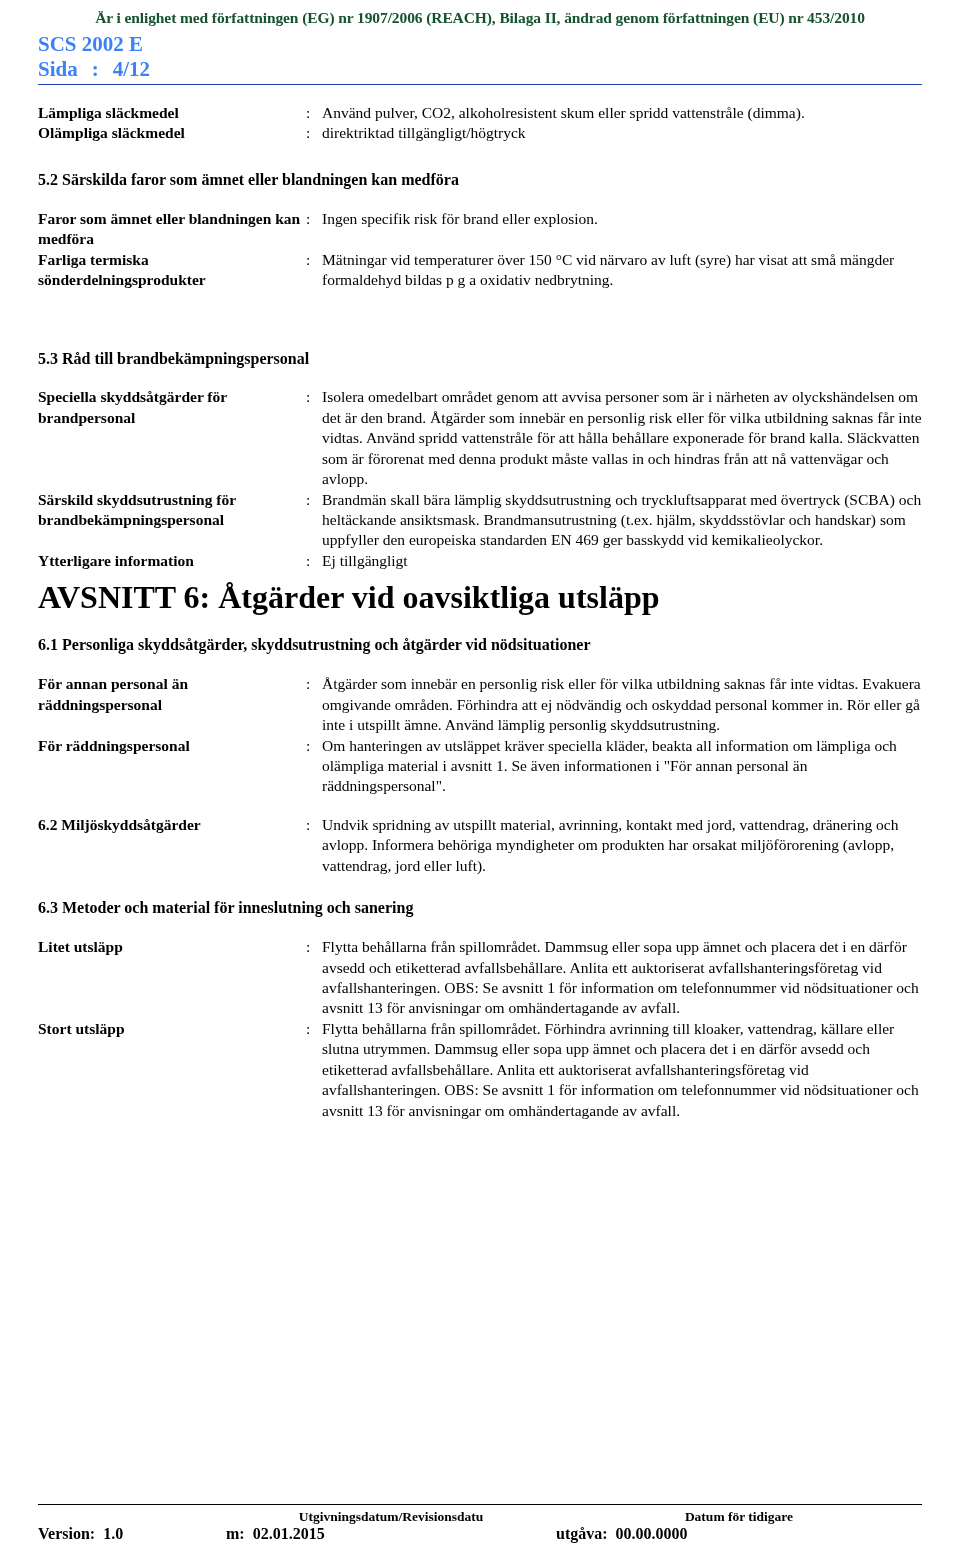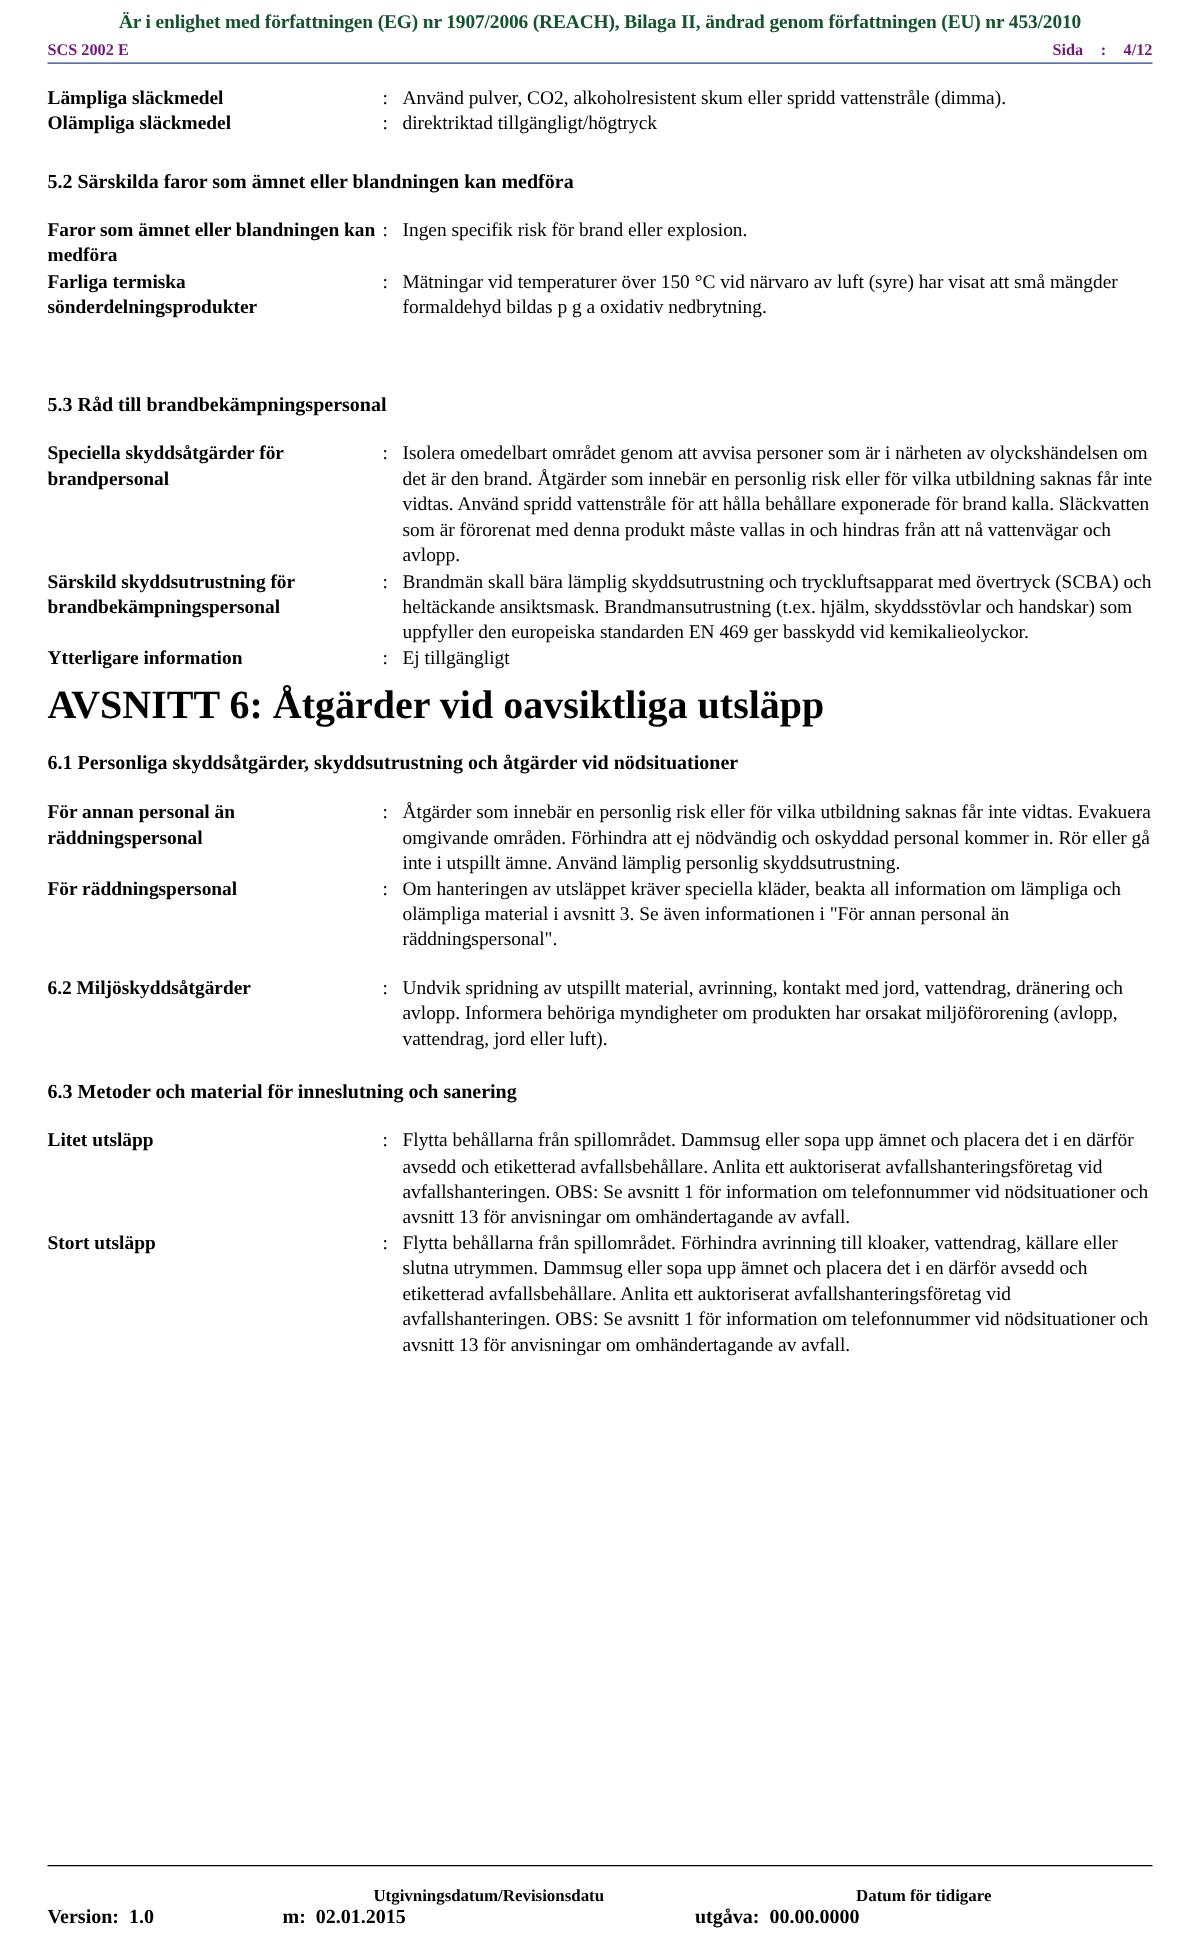--- a/index.html
+++ b/index.html
@@ -27,26 +27,27 @@
     font-size: 15.5px;
     font-weight: bold;
     color: #14532d;
     text-align: center;
     letter-spacing: -0.1px;
   }
   .header-line2 {
     display: flex;
     justify-content: space-between;
     align-items: baseline;
-    font-size: 13px;
-    font-weight: bold;
-    color: #701a75;
+    font-size: 21px;
+    font-weight: bold;
+    color: #3b82f6;
     margin-top: 5px;
     padding-bottom: 2px;
     border-bottom: 1.4px solid #1f3fa8;
+    flex-direction: column;
   }
   .header-right {
     display: flex;
     align-items: baseline;
     gap: 14px;
   }
   
   .row {
     display: flex;
     align-items: flex-start;
@@ -91,21 +92,21 @@
   .sp22 { height: 22px; }
   .sp26 { height: 26px; }
   .sp36 { height: 36px; }
   
   .footer {
     position: absolute;
     left: 38px;
     right: 38px;
     bottom: 18px;
     border-top: 1.4px solid #000000;
-    padding-top: 16px;
+    padding-top: 4px;
   }
   .f-head {
     text-align: center;
     font-size: 13.5px;
     font-weight: bold;
   }
   .f-row {
     display: flex;
     align-items: flex-end;
   }
@@ -214,21 +215,21 @@
 
   <div class="row">
     <div class="lbl">För annan personal än räddningspersonal</div>
     <div class="colon">:</div>
     <div class="val">Åtgärder som innebär en personlig risk eller för vilka utbildning saknas får inte vidtas. Evakuera omgivande områden. Förhindra att ej nödvändig och oskyddad personal kommer in. Rör eller gå inte i utspillt ämne. Använd lämplig personlig skyddsutrustning.</div>
   </div>
 
   <div class="row">
     <div class="lbl">För räddningspersonal</div>
     <div class="colon">:</div>
-    <div class="val">Om hanteringen av utsläppet kräver speciella kläder, beakta all information om lämpliga och olämpliga material i avsnitt 3. Se även informationen i "För annan personal än räddningspersonal".</div>
+    <div class="val">Om hanteringen av utsläppet kräver speciella kläder, beakta all information om lämpliga och olämpliga material i avsnitt 1. Se även informationen i "För annan personal än räddningspersonal".</div>
   </div>
 
   <div class="sp18"></div>
 
   <div class="row">
     <div class="lbl">
       <span class="num">6.2</span>
       <span>Miljöskyddsåtgärder</span>
     </div>
     <div class="colon">:</div>

